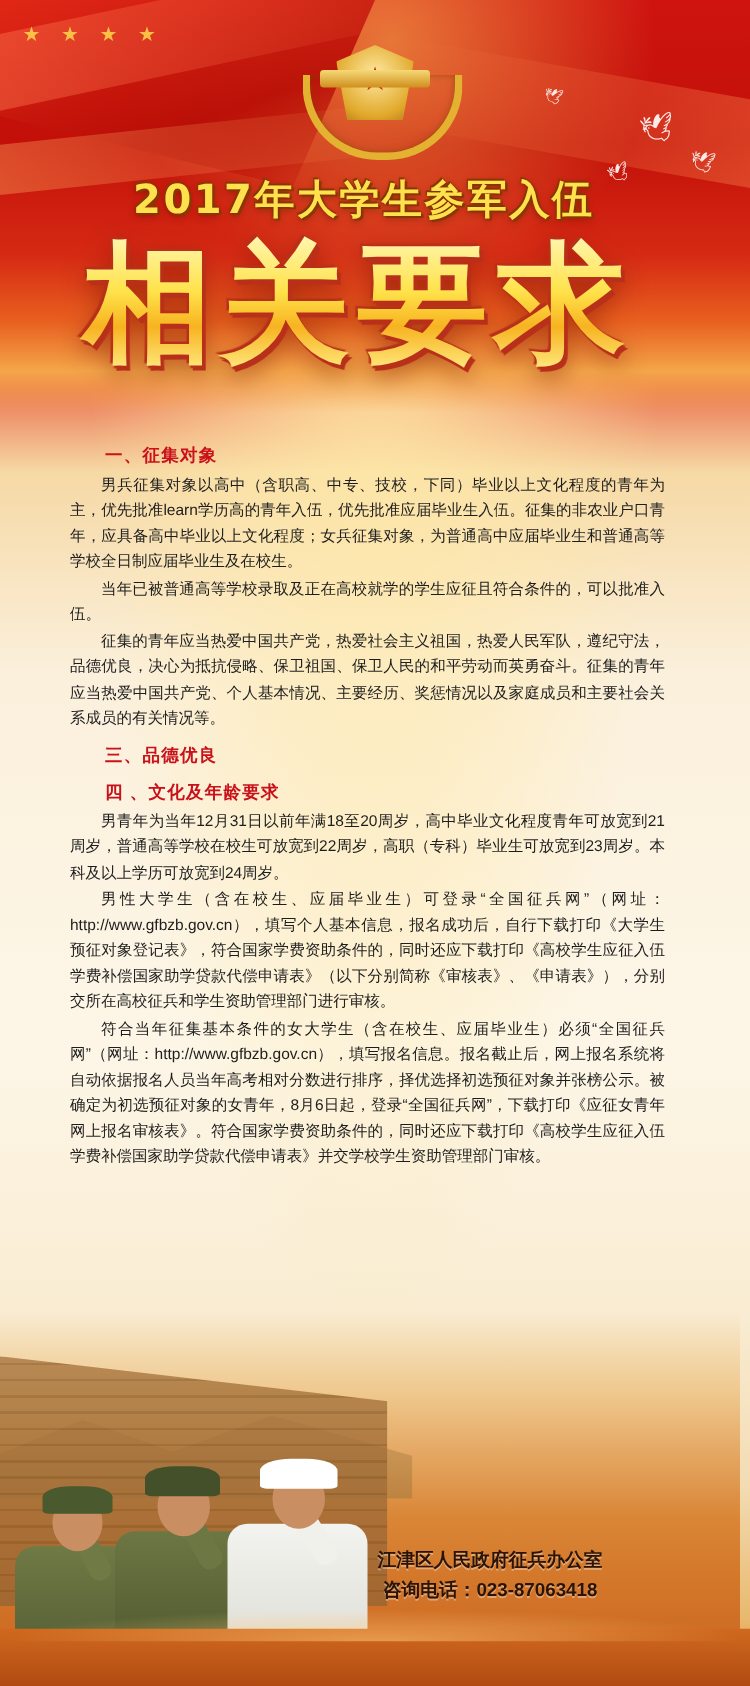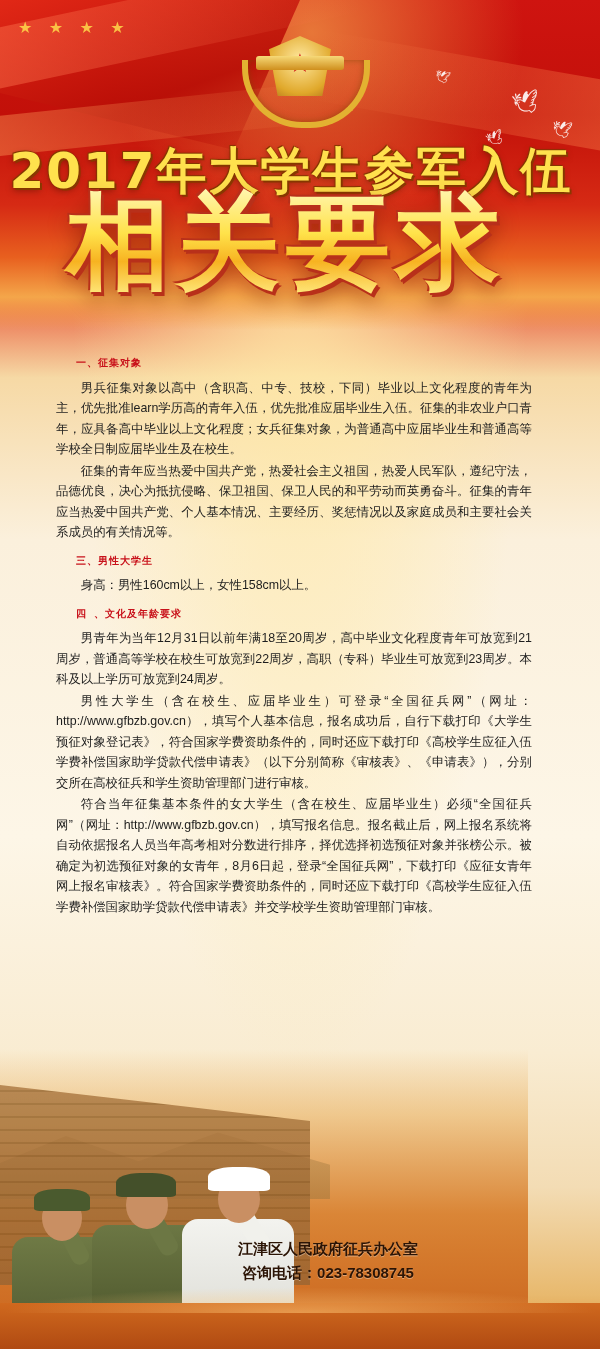--- a/index.html
+++ b/index.html
@@ -66,21 +66,21 @@
     clip-path:polygon(50% 0,100% 22%,86% 100%,14% 100%,0 22%);
   }
   .emblem .star{
     position:absolute;left:50%;top:20px;transform:translateX(-50%);
     color:#d3241a;font-size:26px;line-height:26px;
   }
 
   
   .title-sub{
     position:absolute;left:0;top:138px;width:582px;text-align:center;
-    font-size:50px;font-weight:bold;letter-spacing:2px;
+    font-size:32px;font-weight:bold;letter-spacing:2px;
     font-family:"DejaVu Sans","Liberation Sans",sans-serif;
     color:#ffe14d;
     text-shadow:
       0 0 2px #7a2a00,
       2px 2px 0 #8a3b00,
       -1px -1px 0 #8a3b00,
       0 3px 6px rgba(90,20,0,.5);
   }
   .title-main{
     position:absolute;left:0;top:188px;width:572px;text-align:center;
@@ -93,30 +93,29 @@
   }
 
   
   .content{
     position:absolute;left:56px;top:345px;width:492px;
     color:#1d1d1d;font-size:12.4px;line-height:20.5px;
     font-family:"Liberation Sans","DejaVu Sans",sans-serif;
     text-align:justify;
   }
   h2.sec{
-    color:#c8111a;font-size:10px;font-weight:bold;
+    color:#c8111a;font-size:14px;font-weight:bold;
     margin:9px 0 3px 0;letter-spacing:1px;
     text-indent:2em;
-    font-family:Liberation Mono, monospace;
   }
   p.par{margin:0 16px 1px 0;text-indent:2em;}
 
   
   .bottom{
-    position:absolute;left:0;bottom:0;width:528px;height:300px;
+    position:absolute;left:0;bottom:0;width:592px;height:300px;
     background:
       linear-gradient(180deg,rgba(243,220,180,0) 0%,rgba(233,176,96,.55) 22%,rgba(214,120,36,.85) 55%,#c9631f 100%);
   }
   .wall{
     position:absolute;left:0;bottom:64px;width:310px;height:200px;
     background:
       linear-gradient(180deg,rgba(150,90,40,.0),rgba(120,70,30,.35)),
       repeating-linear-gradient(0deg,#a9763f 0 11px,#95652f 11px 13px),
       repeating-linear-gradient(90deg,rgba(0,0,0,.10) 0 1px,transparent 1px 34px);
     opacity:.8;
@@ -192,25 +191,25 @@
     </div>
 
     <div class="title-sub">2017年大学生参军入伍</div>
     <div class="title-main">相关要求</div>
   </div>
 
   <div class="content">
 
     <h2 class="sec">一、征集对象</h2>
     <p class="par">男兵征集对象以高中（含职高、中专、技校，下同）毕业以上文化程度的青年为主，优先批准learn学历高的青年入伍，优先批准应届毕业生入伍。征集的非农业户口青年，应具备高中毕业以上文化程度；女兵征集对象，为普通高中应届毕业生和普通高等学校全日制应届毕业生及在校生。</p>
+    <p class="par">当年已被普通高等学校录取及正在高校就学的学生应征且符合条件的，可以批准入伍。</p>
 
     <p class="par">征集的青年应当热爱中国共产党，热爱社会主义祖国，热爱人民军队，遵纪守法，品德优良，决心为抵抗侵略、保卫祖国、保卫人民的和平劳动而英勇奋斗。征集的青年应当热爱中国共产党、个人基本情况、主要经历、奖惩情况以及家庭成员和主要社会关系成员的有关情况等。</p>
 
-    <h2 class="sec">三、男性大学生</h2>
-    <p class="par">身高：男性160cm以上，女性158cm以上。</p>
+    <h2 class="sec">三、品德优良</h2>
 
     <h2 class="sec">四 、文化及年龄要求</h2>
     <p class="par">男青年为当年12月31日以前年满18至20周岁，高中毕业文化程度青年可放宽到21周岁，普通高等学校在校生可放宽到22周岁，高职（专科）毕业生可放宽到23周岁。本科及以上学历可放宽到24周岁。</p>
 
     <p class="par">男性大学生（含在校生、应届毕业生）可登录“全国征兵网”（网址：http://www.gfbzb.gov.cn），填写个人基本信息，报名成功后，自行下载打印《大学生预征对象登记表》，符合国家学费资助条件的，同时还应下载打印《高校学生应征入伍学费补偿国家助学贷款代偿申请表》（以下分别简称《审核表》、《申请表》），分别交所在高校征兵和学生资助管理部门进行审核。</p>
     <p class="par">符合当年征集基本条件的女大学生（含在校生、应届毕业生）必须“全国征兵网”（网址：http://www.gfbzb.gov.cn），填写报名信息。报名截止后，网上报名系统将自动依据报名人员当年高考相对分数进行排序，择优选择初选预征对象并张榜公示。被确定为初选预征对象的女青年，8月6日起，登录“全国征兵网”，下载打印《应征女青年网上报名审核表》。符合国家学费资助条件的，同时还应下载打印《高校学生应征入伍学费补偿国家助学贷款代偿申请表》并交学校学生资助管理部门审核。</p>
   </div>
 
   <div class="bottom">
     <div class="hills"></div>
@@ -232,19 +231,19 @@
       <div class="sol s3">
         <div class="body"></div>
           <div class="arm"></div>
           <div class="head"></div>
           <div class="hat"></div>
       </div>
     </div>
 
     <div class="signature">
       <div>江津区人民政府征兵办公室</div>
-      <div>咨询电话：023-78308745</div>
+      <div>咨询电话：023-87063418</div>
     </div>
 
     <div class="footbar"></div>
   </div>
 
 </div>
 
 </body></html>

